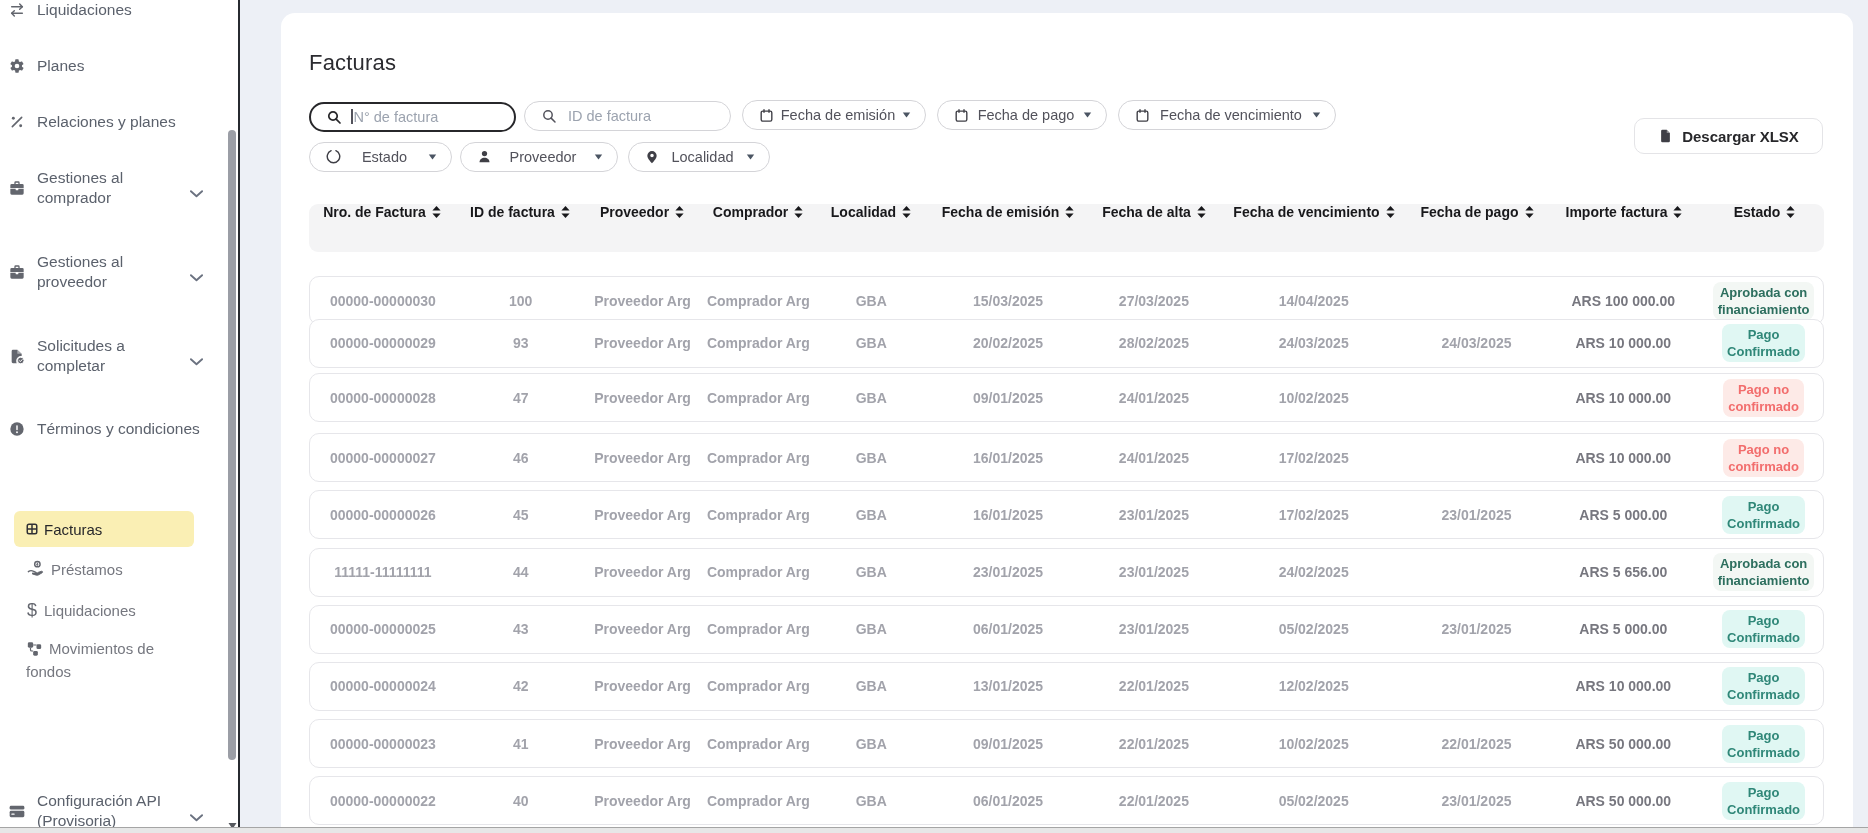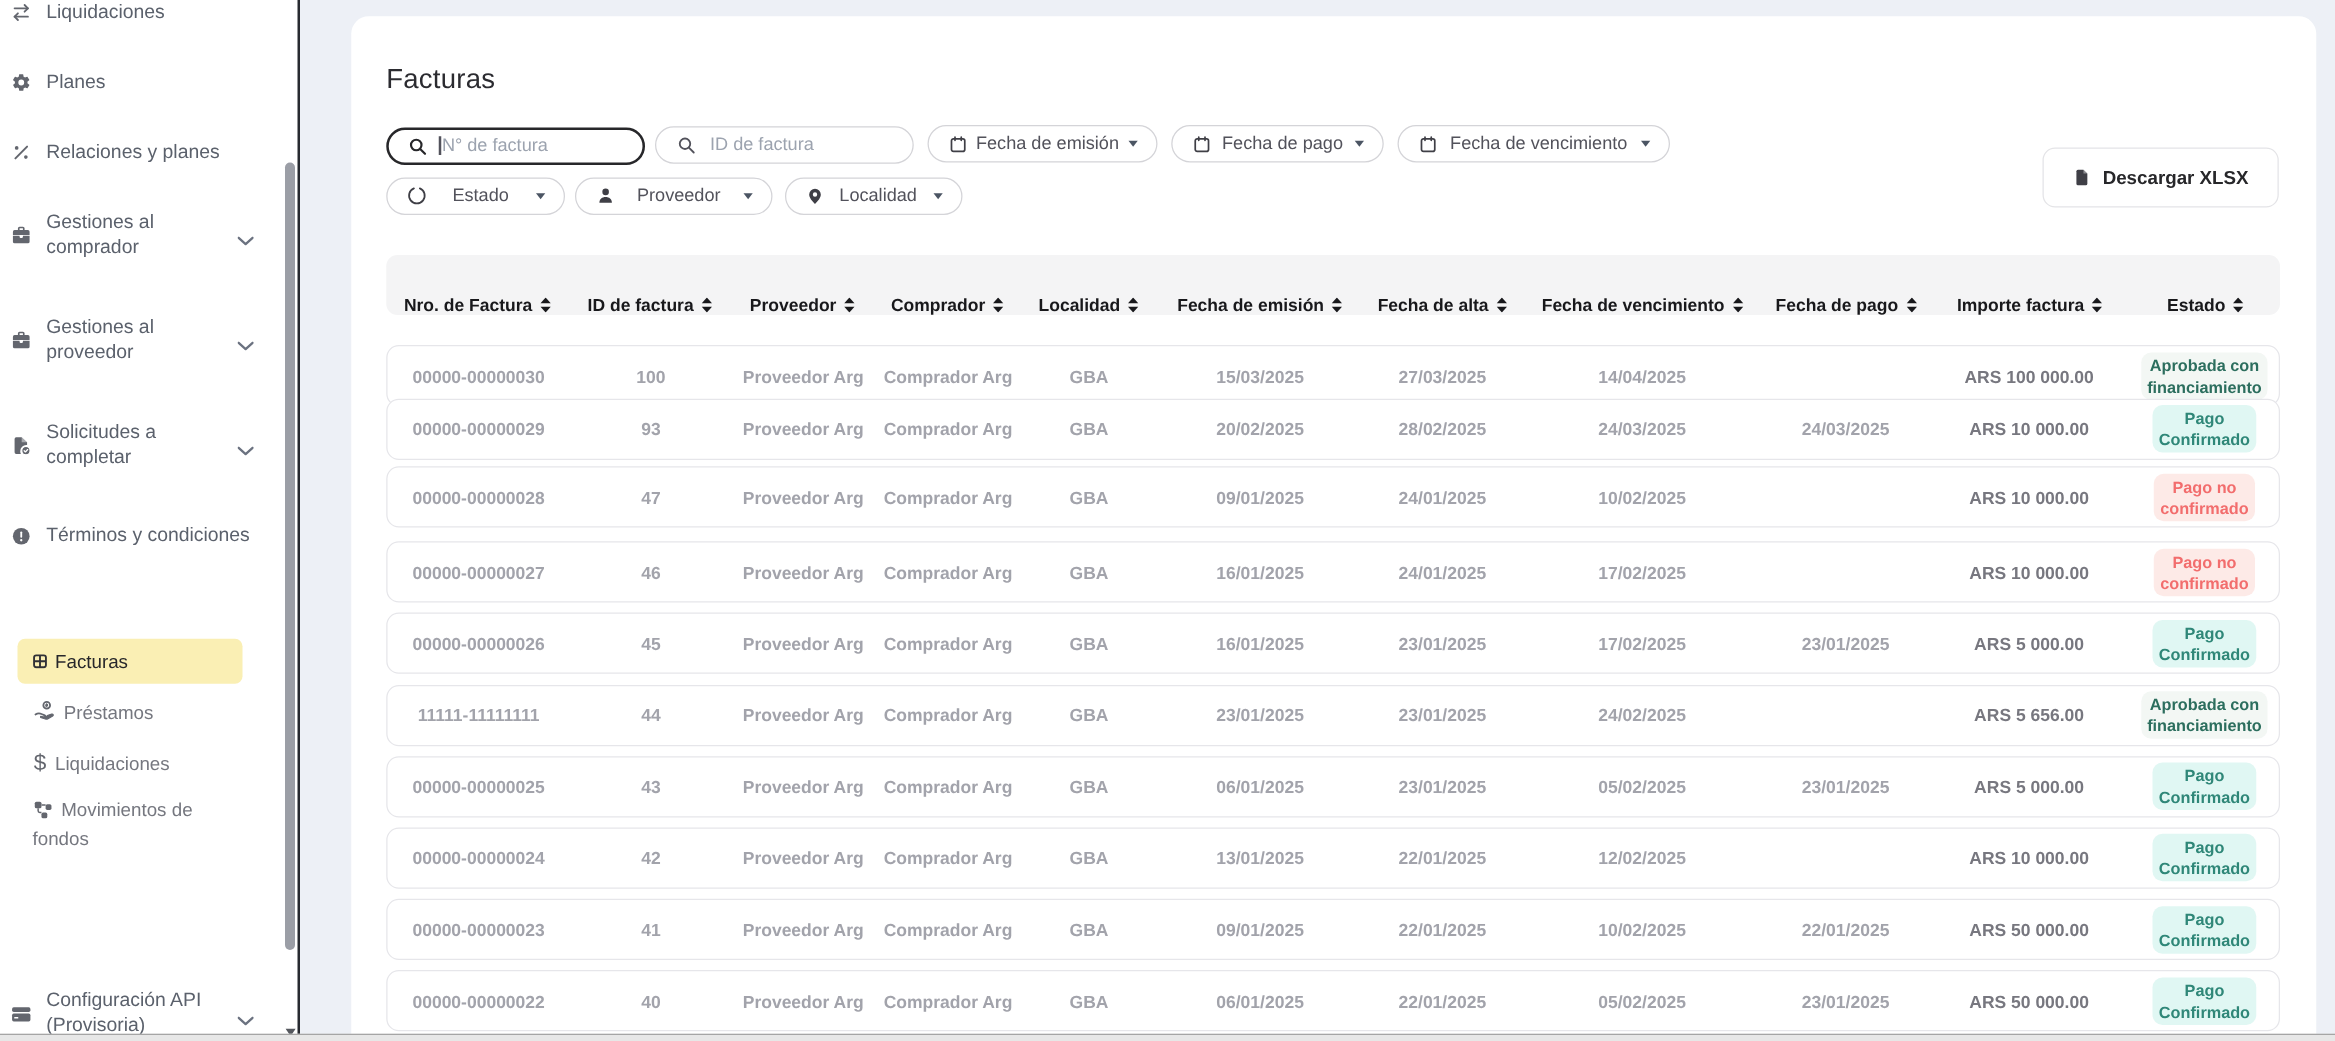--- a/index.html
+++ b/index.html
@@ -29,26 +29,26 @@
 
 .main { position:absolute; left:240px; top:0; width:1628px; height:833px; background:#edf0f6; }
 .card { position:absolute; left:41px; top:13px; width:1572px; height:830px; background:#fff; border-radius:14px; }
 .title { position:absolute; left:28px; top:36px; font-size:22px; line-height:28px; color:#2b2b30; font-weight:500; letter-spacing:0.2px;}
 
 .pill { position:absolute; height:30px; border:1px solid #d4d4d8; border-radius:15px; background:#fff;
   display:flex; align-items:center; font-size:14.5px; color:#52525b; }
 .pill.focus { border:2px solid #27272a; }
 .pill .grow { flex:1; text-align:center; }
 .pill .ph { color:#9ca3af; }
-.btn { position:absolute; left:1353px; top:105px; width:189px; height:48px; border:1px solid #e4e4e7;
+.btn { position:absolute; left:1353px; top:105px; width:189px; height:36px; border:1px solid #e4e4e7;
   border-radius:10px; background:#fff; display:flex; align-items:center; justify-content:center;
   font-size:15px; font-weight:700; color:#27272a; }
 
 .thead { position:absolute; left:28px; top:191px; width:1515px; height:48px; background:#f4f4f5;
-  border-radius:9px; display:flex; align-items:flex-end; }
+  border-radius:9px; display:flex; align-items:flex-start; }
 .hc { display:flex; align-items:center; justify-content:center; font-size:14px; font-weight:700; color:#18181b; }
 .hc .sort { margin-left:6px; }
 .row { position:absolute; left:28px; width:1515px; height:49px; border:1px solid #e6e6ea; border-radius:10px;
   background:#fff; display:flex; align-items:center; }
 .c { text-align:center; font-size:14px; font-weight:600; color:#a2a3ab; }
 .c.imp { color:#77777f; font-weight:700; }
 .badge { display:inline-block; font-size:13px; font-weight:600; line-height:17px; border-radius:8px; padding:2px 5px; }
 .b-apr { background:#f3f7f4; color:#2c6e5e; }
 .b-ok { background:#e0f7f3; color:#2f8778; }
 .b-no { background:#fdeae7; color:#f26d6d; }

